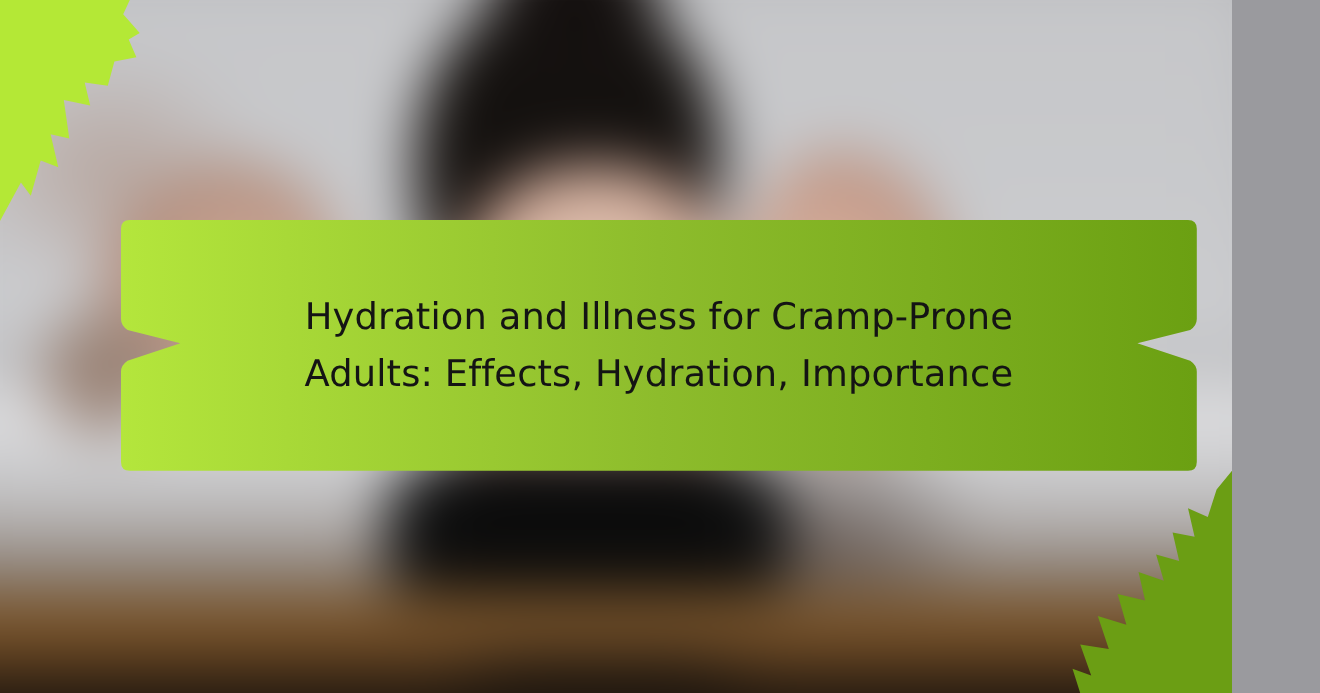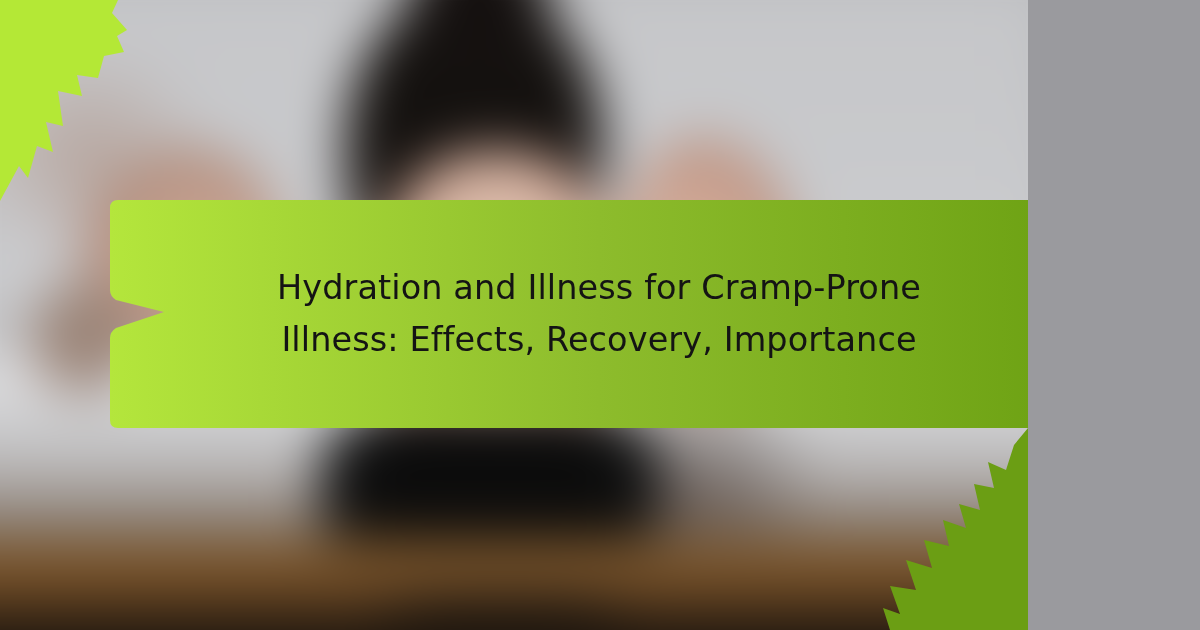--- a/index.html
+++ b/index.html
@@ -2,21 +2,21 @@
 <html><head>
 <meta charset="utf-8">
 <style>
   html, body {
     margin: 0;
     padding: 0;
     background: #9a9a9e;
   }
   #stage {
     position: relative;
-    width: 1028px;
+    width: 1120px;
     height: 630px;
     overflow: hidden;
     font-family: "DejaVu Sans", "Liberation Sans", sans-serif;
     background: #a3a4a6;
   }
 
   
   .photo {
     position: absolute;
     inset: 0;
@@ -285,16 +285,16 @@
                L 974 106
                Q 980 102 980 96
                L 980 14
                Q 980 6 972 6
                Z" fill="url(#ribbonGrad)"></path>
     </svg>
   </div>
 
   <div class="ribbon-text">
     <span class="ln">Hydration and Illness for Cramp-Prone</span>
-    <span class="ln">Illness: Effects, Recovery, Importance</span>
+    <span class="ln">Adults: Effects, Hydration, Importance</span>
   </div>
 
 </div>
 
 </body></html>

